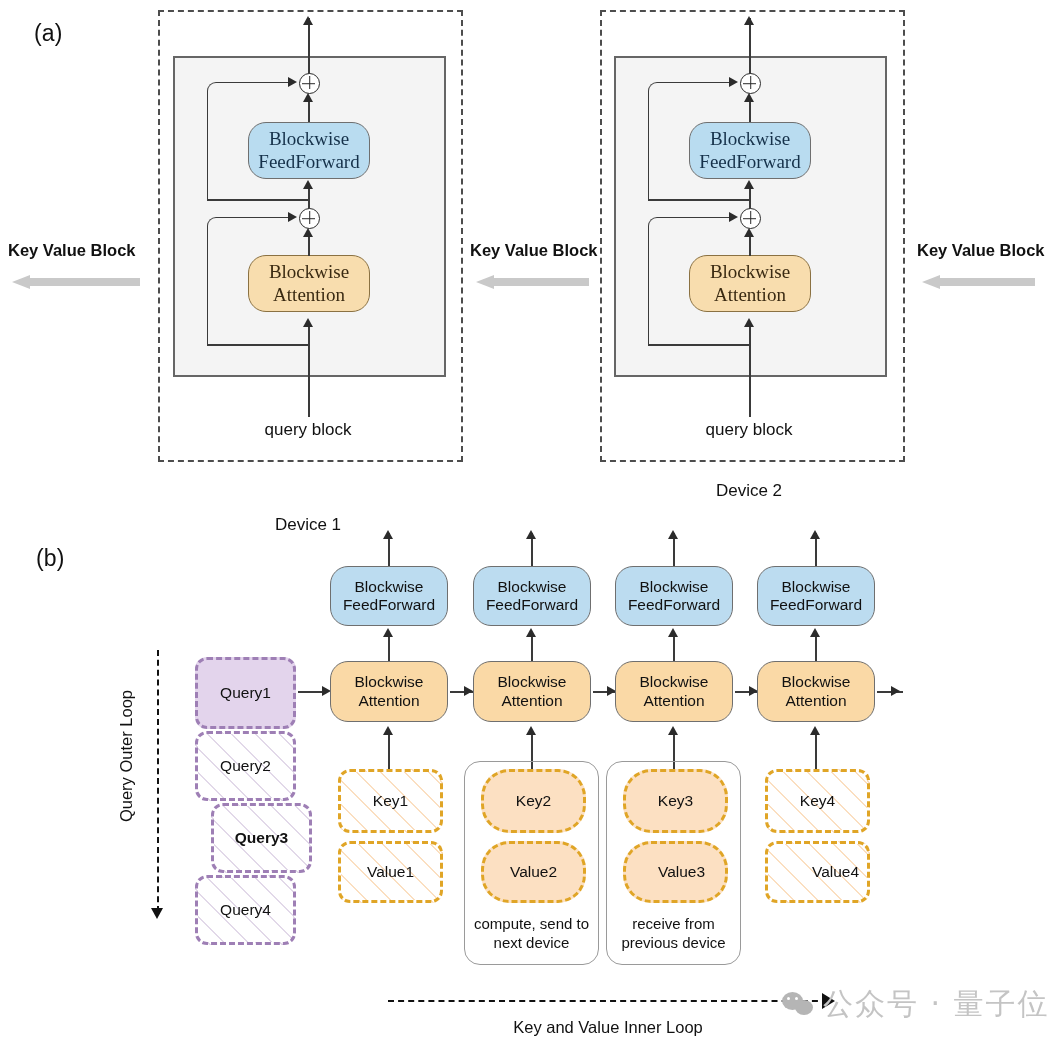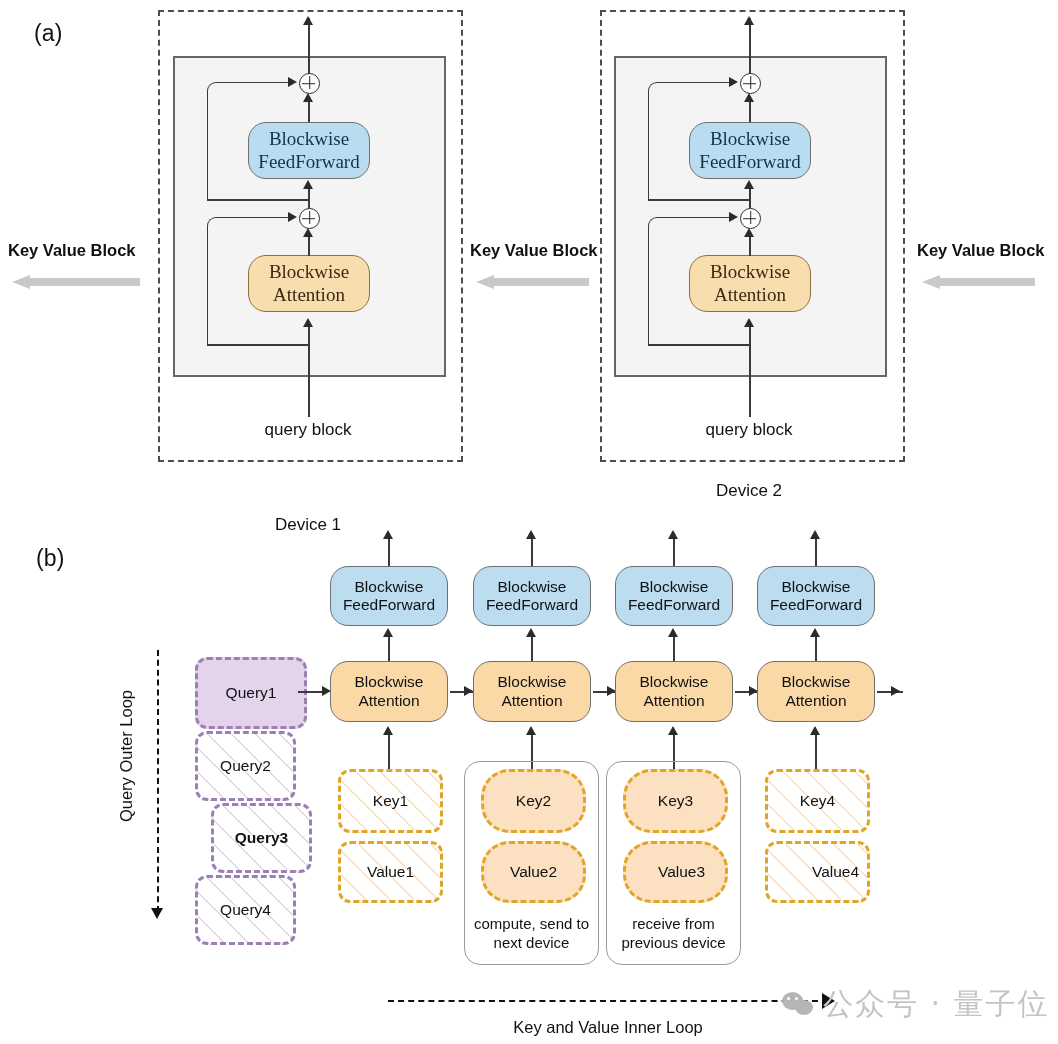--- a/index.html
+++ b/index.html
@@ -206,21 +206,21 @@
   <div class="head"></div>
     <div class="shaft" style="left:17px;right:0;"></div>
 </div>
 
 <div class="abs panel-label" style="left:36px;top:545px;">(b)</div>
 
 <div class="vert-text" style="left:117px;top:690px;">Query Outer Loop</div>
 <div class="vdash" style="left:157px;top:650px;height:262px;"></div>
 <div class="arrow-down" style="left:151px;top:908px;"></div>
 
-<div class="qbox solid" style="left:195px;top:657px;width:112px;height:72px;">
+<div class="qbox solid" style="left:195px;top:657px;width:101px;height:72px;">
   <span>Query1</span>
 </div>
 <div class="qbox hatch" style="left:195px;top:731px;width:101px;height:70px;">
   <span>Query2</span>
 </div>
 <div class="qbox hatch" style="left:211px;top:803px;width:101px;height:70px;font-weight:bold;">
   <span>Query3</span>
 </div>
 <div class="qbox hatch" style="left:195px;top:875px;width:101px;height:70px;">
   <span>Query4</span>

